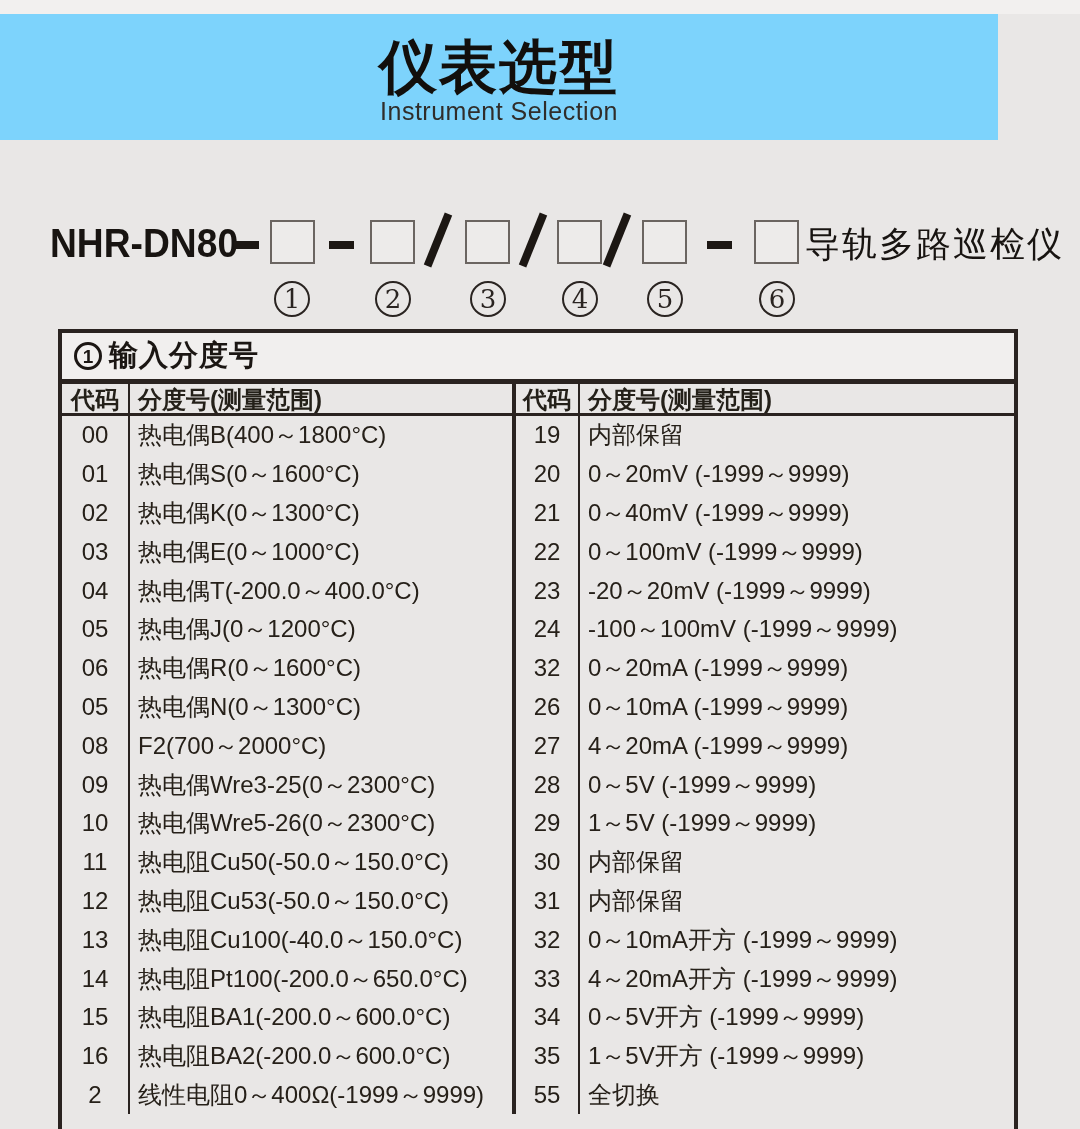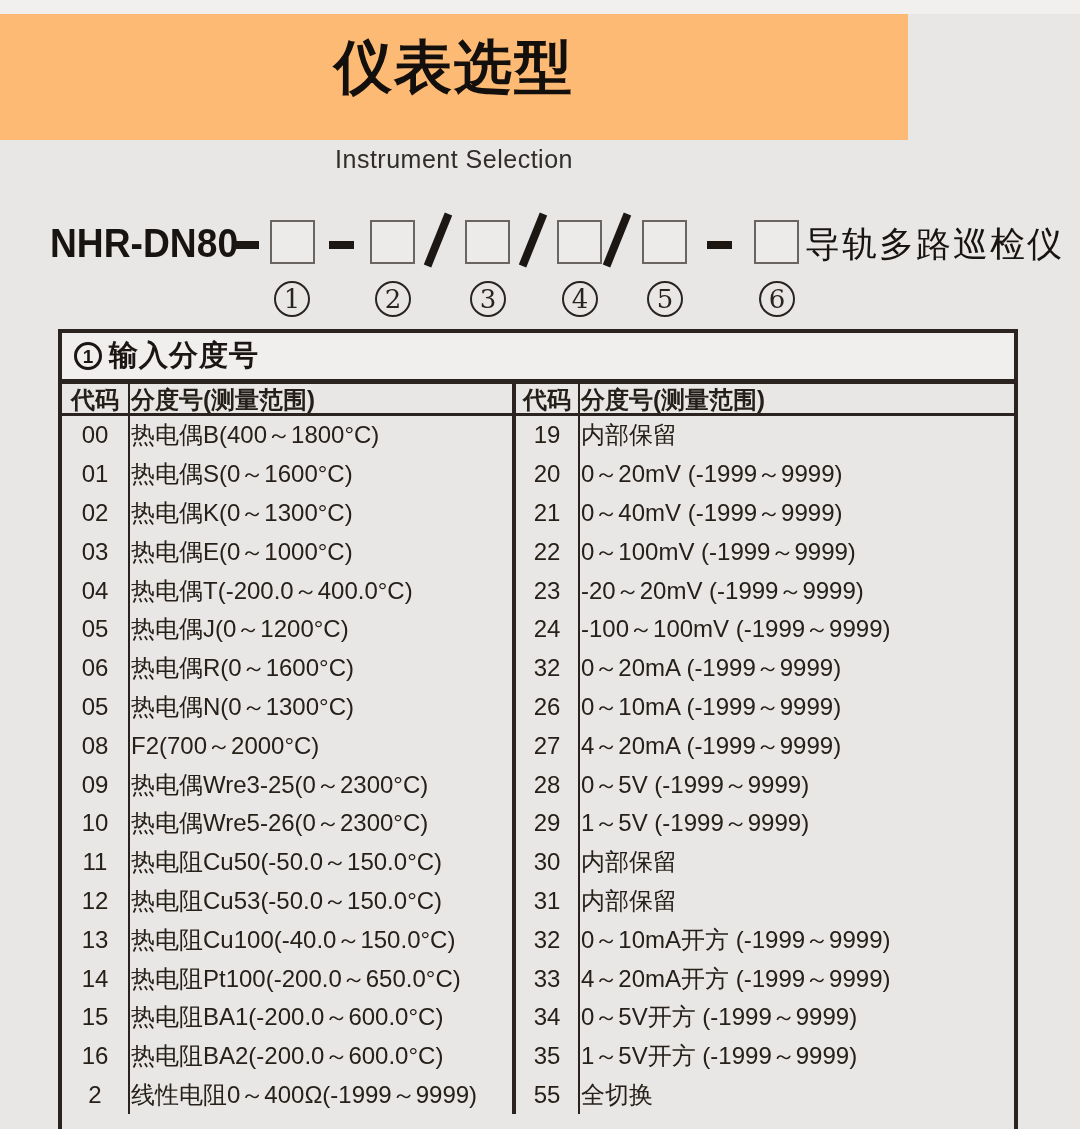--- a/index.html
+++ b/index.html
@@ -5,23 +5,23 @@
   * { margin:0; padding:0; box-sizing:border-box; }
   html,body { width:1080px; height:1129px; }
   body {
     position:relative; overflow:hidden;
     background:#e9e7e6;
     font-family:"Liberation Sans","DejaVu Sans",sans-serif;
     color:#211c19;
   }
   
   .top-strip { position:absolute; left:0; top:0; width:1080px; height:14px; background:#f2f0ef; }
-  .band { position:absolute; left:0; top:14px; width:908px; height:126px; background:#fdba74; text-align:center; padding-top:22px; }
+  .band { position:absolute; left:0; top:14px; width:998px; height:126px; background:#7dd3fc; text-align:center; padding-top:22px; }
   .band .title { font-size:58px; line-height:62px; font-weight:700; letter-spacing:2px; color:#120f0c; }
-  .band .subtitle { font-size:25px; line-height:26px; color:#302d2a; letter-spacing:0.5px;margin-top:48px; }
+  .band .subtitle { font-size:25px; line-height:26px; color:#302d2a; letter-spacing:0.5px; }
 
   
   .model { position:absolute; left:0; top:0; width:1080px; height:0; }
   .model-prefix {
     position:absolute; left:50px; top:221px;
     font-size:40px; line-height:44px; font-weight:700; color:#181411;
     transform:scaleX(0.93); transform-origin:left center; letter-spacing:0px;
   }
   .obox {
     position:absolute; top:220px; width:45px; height:44px;
@@ -65,21 +65,21 @@
     display:grid; grid-template-columns:68px 386px 64px auto;
     height:32px; border-bottom:3px solid #2a2320;
   }
   .t-head > div { display:flex; align-items:center; font-size:24px; font-weight:600; color:#242019; }
   .t-body {
     display:grid; grid-template-columns:68px 386px 64px auto;
     grid-auto-rows:38.8px;
   }
   .cell { display:flex; align-items:center; font-size:24px; font-weight:500; color:#262019; white-space:nowrap; overflow:hidden; }
   .code { justify-content:center; }
-  .desc { padding-left:1px;text-align:right; }
+  .desc { padding-left:8px;text-align:right; }
   .vb-thin  { border-right:2px solid #2a2320; }
   .vb-thick { border-right:4px solid #2a2320; }
 </style>
 </head>
 <body>
 
 <div class="top-strip"></div>
 
 <div class="band">
   <div class="title">仪表选型</div>

